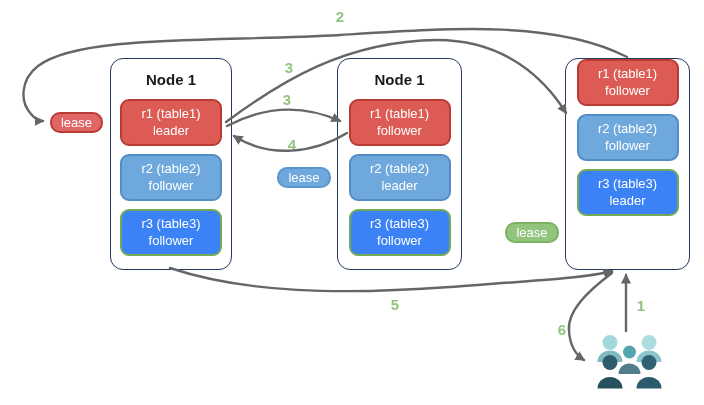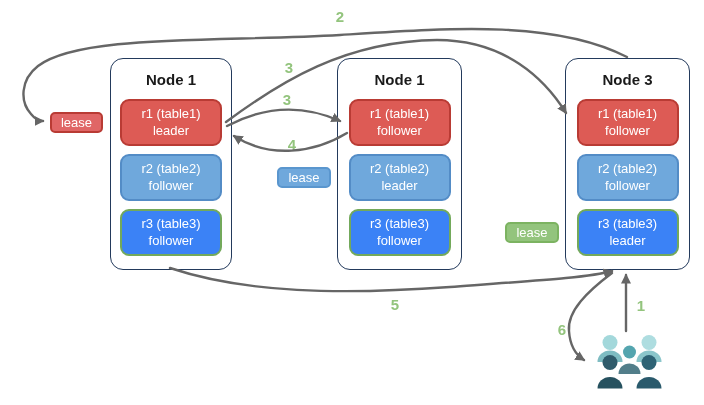--- a/index.html
+++ b/index.html
@@ -24,21 +24,21 @@
     width:102px; height:47px; margin:0 auto 8px auto; box-sizing:border-box;
     border-radius:9px; display:flex; flex-direction:column;
     align-items:center; justify-content:center;
     color:#ffffff; font-size:13px; line-height:1.3; text-align:center;
   }
   .range.red   { background:#dd5b55; border:2px solid #b93b34; }
   .range.blue  { background:#6fa8dc; border:2px solid #538cc6;margin-top:8px; }
   .range.green { background:#3b82f6; border:2px solid #73a95b; }
   
   .lease {
-    position:absolute; box-sizing:border-box; border-radius:5px;
+    position:absolute; box-sizing:border-box; border-radius:10px;
     display:flex; align-items:center; justify-content:center;
     color:#ffffff; font-size:13px;
   }
   .lease-red   { left:50px;  top:112px; width:53px; height:21px; background:#e06666; border:2px solid #b93b34; }
   .lease-blue  { left:277px; top:167px; width:54px; height:21px; background:#6fa8dc; border:2px solid #5a96ce; }
   .lease-green { left:505px; top:222px; width:54px; height:21px; background:#93c47d; border:2px solid #7cb361; }
   
   .step {
     position:absolute; transform:translateX(-50%);
     color:#93c47d; font-size:15px; font-weight:700;
@@ -85,21 +85,20 @@
       <span>r2 (table2)</span>
       <span>leader</span>
     </div>
     <div class="range green">
       <span>r3 (table3)</span>
       <span>follower</span>
     </div>
   </div>
 
   <div class="node node-3">
-    <div class="node-title">Node 3</div>
     <div class="range red">
       <span>r1 (table1)</span>
       <span>follower</span>
     </div>
     <div class="range blue">
       <span>r2 (table2)</span>
       <span>follower</span>
     </div>
     <div class="range green">
       <span>r3 (table3)</span>

